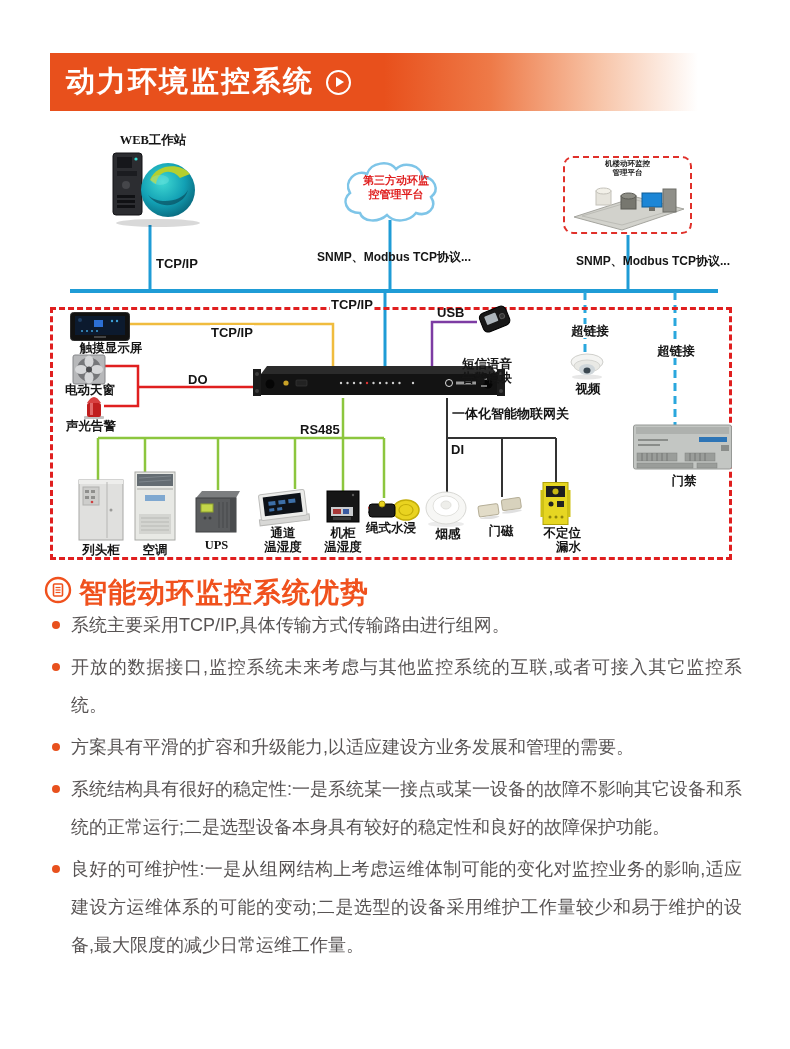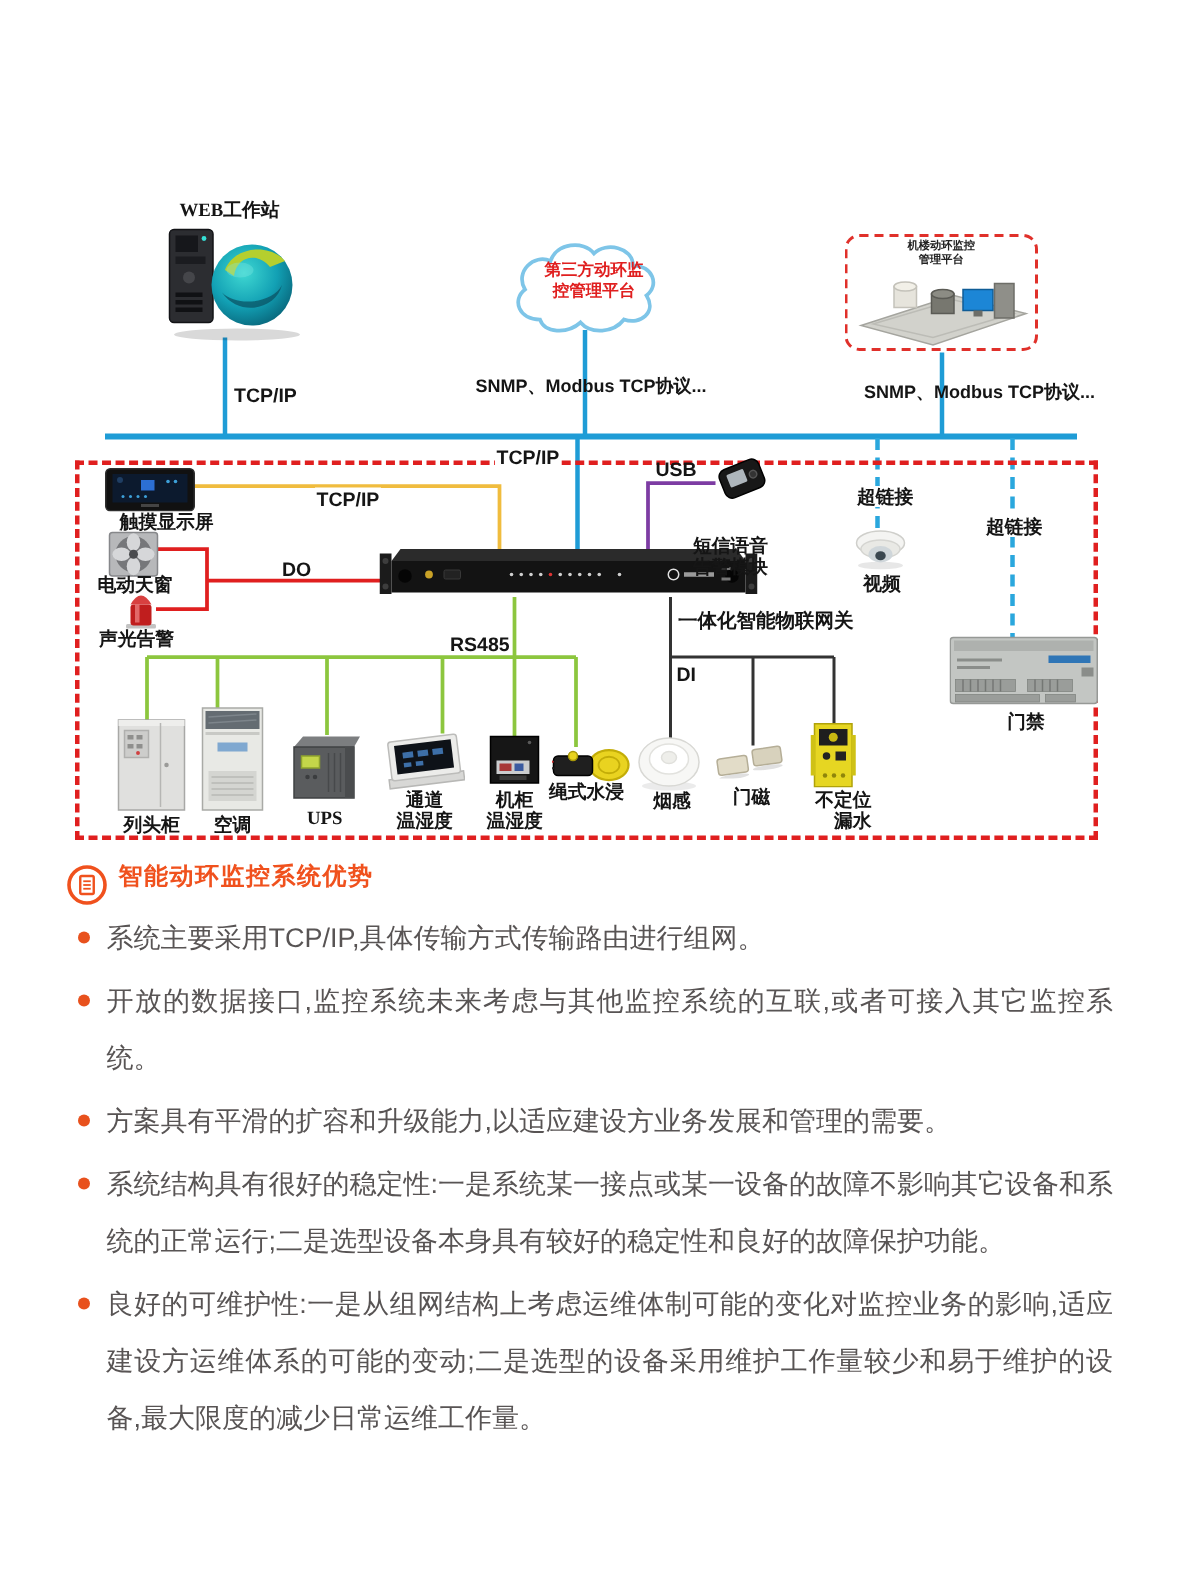--- a/index.html
+++ b/index.html
@@ -27,33 +27,37 @@
   .dlabel.wrap{white-space:normal;}
   .elabel{position:absolute;font-family:Liberation Sans, sans-serif;font-weight:bold;
     font-size:13px;color:#151515;white-space:nowrap;}
   .bgw{background:#fff;padding:0 1px;z-index:3;}
   .cloud-text{position:absolute;left:350px;top:160px;width:92px;text-align:center;
     color:#e01f1f;font-weight:bold;font-size:11px;line-height:13.5px;z-index:2;}
   .plat-label{position:absolute;left:575px;top:146px;width:105px;text-align:center;
     color:#222;font-weight:bold;font-size:7.5px;line-height:8.5px;}
   
   .adv-icon{position:absolute;left:44px;top:576px;}
-  .adv-title{position:absolute;left:79px;top:574px;margin:0;font-size:16px;font-weight:bold;
+  .adv-title{position:absolute;left:79px;top:574px;margin:0;font-size:28px;font-weight:bold;
     color:#f0511d;letter-spacing:1px;}
   .adv-list{position:absolute;left:50px;top:606px;width:692px;}
   .adv-item{position:relative;padding-left:21px;font-size:18px;line-height:38px;
     color:#585454;margin-bottom:4px;text-align:justify;}
   .adv-item .dot{position:absolute;left:2px;top:15px;width:8px;height:8px;border-radius:50%;
     background:#e8511d;}
 </style>
 </head>
 <body>
 
 <div class="page">
 
+  <div class="banner">
+    <span class="banner-title">动力环境监控系统</span>
+    <span class="play-icon"></span>
+  </div>
 
   <div class="diagram">
 
     <svg class="lines" width="790" height="585" viewBox="0 0 790 585">
 
       <line x1="70" y1="277" x2="718" y2="277" stroke="#1f9cd6" stroke-width="4"></line>
       <line x1="150" y1="211" x2="150" y2="276" stroke="#1f9cd6" stroke-width="3"></line>
       <line x1="390" y1="206" x2="390" y2="276" stroke="#1f9cd6" stroke-width="3"></line>
       <line x1="628" y1="221" x2="628" y2="276" stroke="#1f9cd6" stroke-width="3"></line>
       <line x1="385" y1="278" x2="385" y2="352" stroke="#1f9cd6" stroke-width="3"></line>

